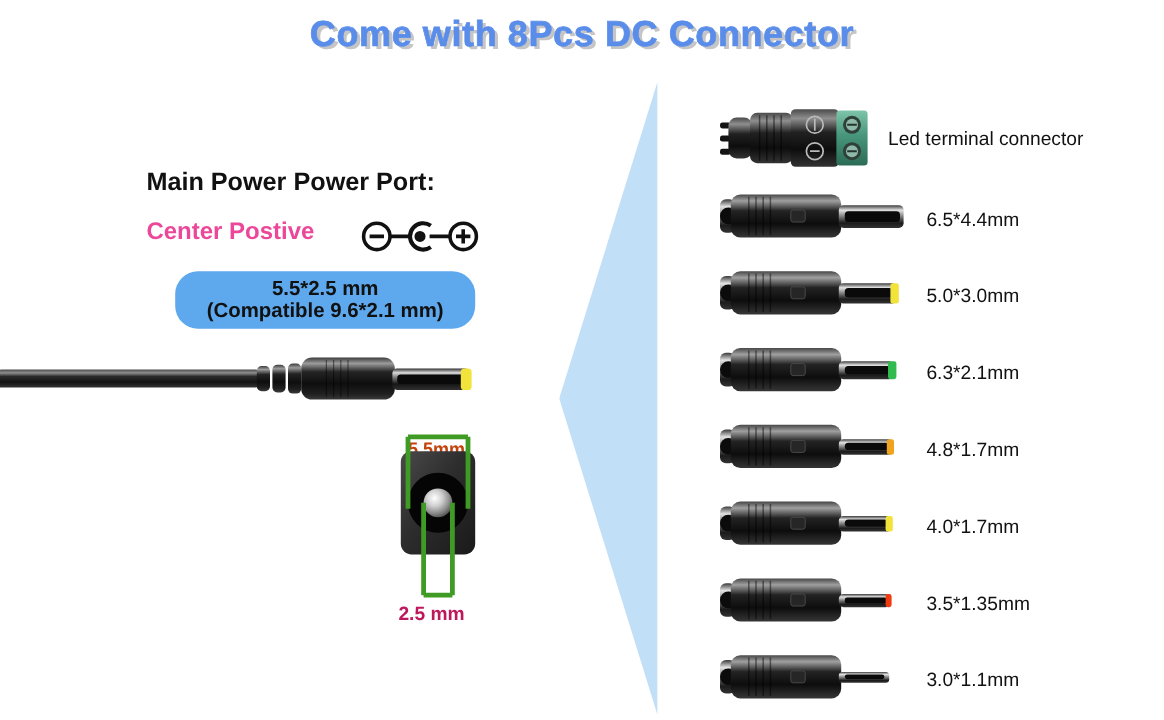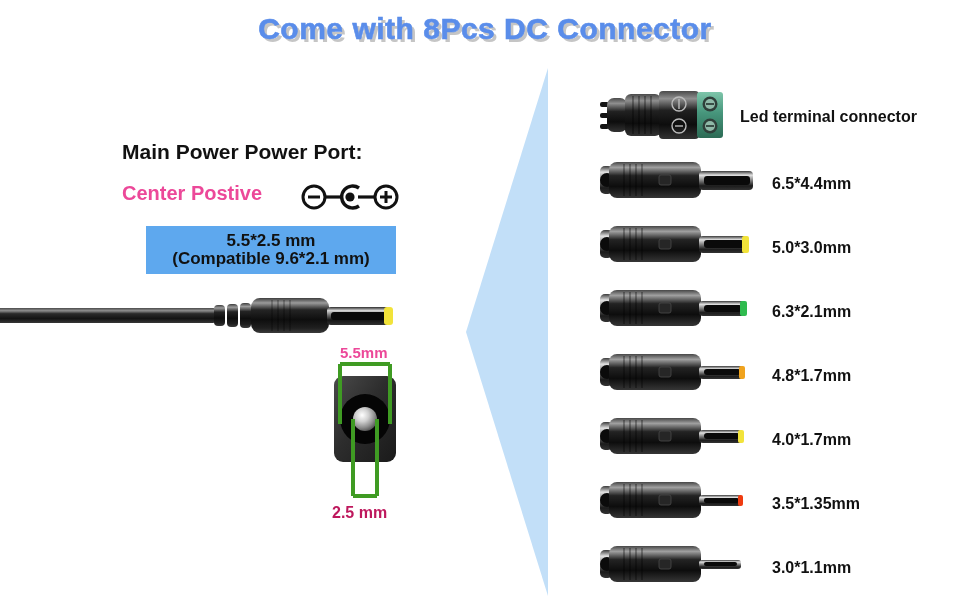--- a/index.html
+++ b/index.html
@@ -41,46 +41,47 @@
   }
   .polarity { position: absolute; left: 300px; top: 180px; }
 
   .sizebox {
     position: absolute; left: 146px; top: 226px;
     width: 250px; height: 48px;
     background: #5ea8ee;
     display: flex; flex-direction: column;
     align-items: center; justify-content: center;
     line-height: 1.05;
+    border-radius: 19px;
   }
   .sizebox span {
     font-size: 17px; font-weight: 700; color: #111; white-space: nowrap;
   }
 
   
   .cable { position: absolute; left: -4px; top: 286px; }
 
   
   .facewrap { position: absolute; left: 312px; top: 356px; }
   .dim-top {
-    position: absolute; left: 340px; top: 344px;
-    font-size: 15px; font-weight: 700; color: #ec4899; white-space: nowrap;
+    position: absolute; left: 340px; top: 366px;
+    font-size: 15px; font-weight: 700; color: #c2410c; white-space: nowrap;
   }
   .dim-bot {
     position: absolute; left: 332px; top: 504px;
     font-size: 16px; font-weight: 700; color: #be185d; white-space: nowrap;
   }
 
   
   .conn-row { position: absolute; left: 600px; height: 58px; }
   .conn-img { position: absolute; left: 0; top: 0; }
   .conn-label {
     position: absolute; left: 172px; top: 50%;
     transform: translateY(-50%);
-    font-size: 16px; font-weight: 700; color: #111; white-space: nowrap; text-align: right;
+    font-size: 16px; font-weight: 400; color: #111; white-space: nowrap; text-align: right;
   }
   .conn-row.led .conn-label { left: 140px; }
 </style>
 </head>
 <body>
 
 <div id="stage">
 
   <div class="title">Come with 8Pcs DC Connector</div>
 

